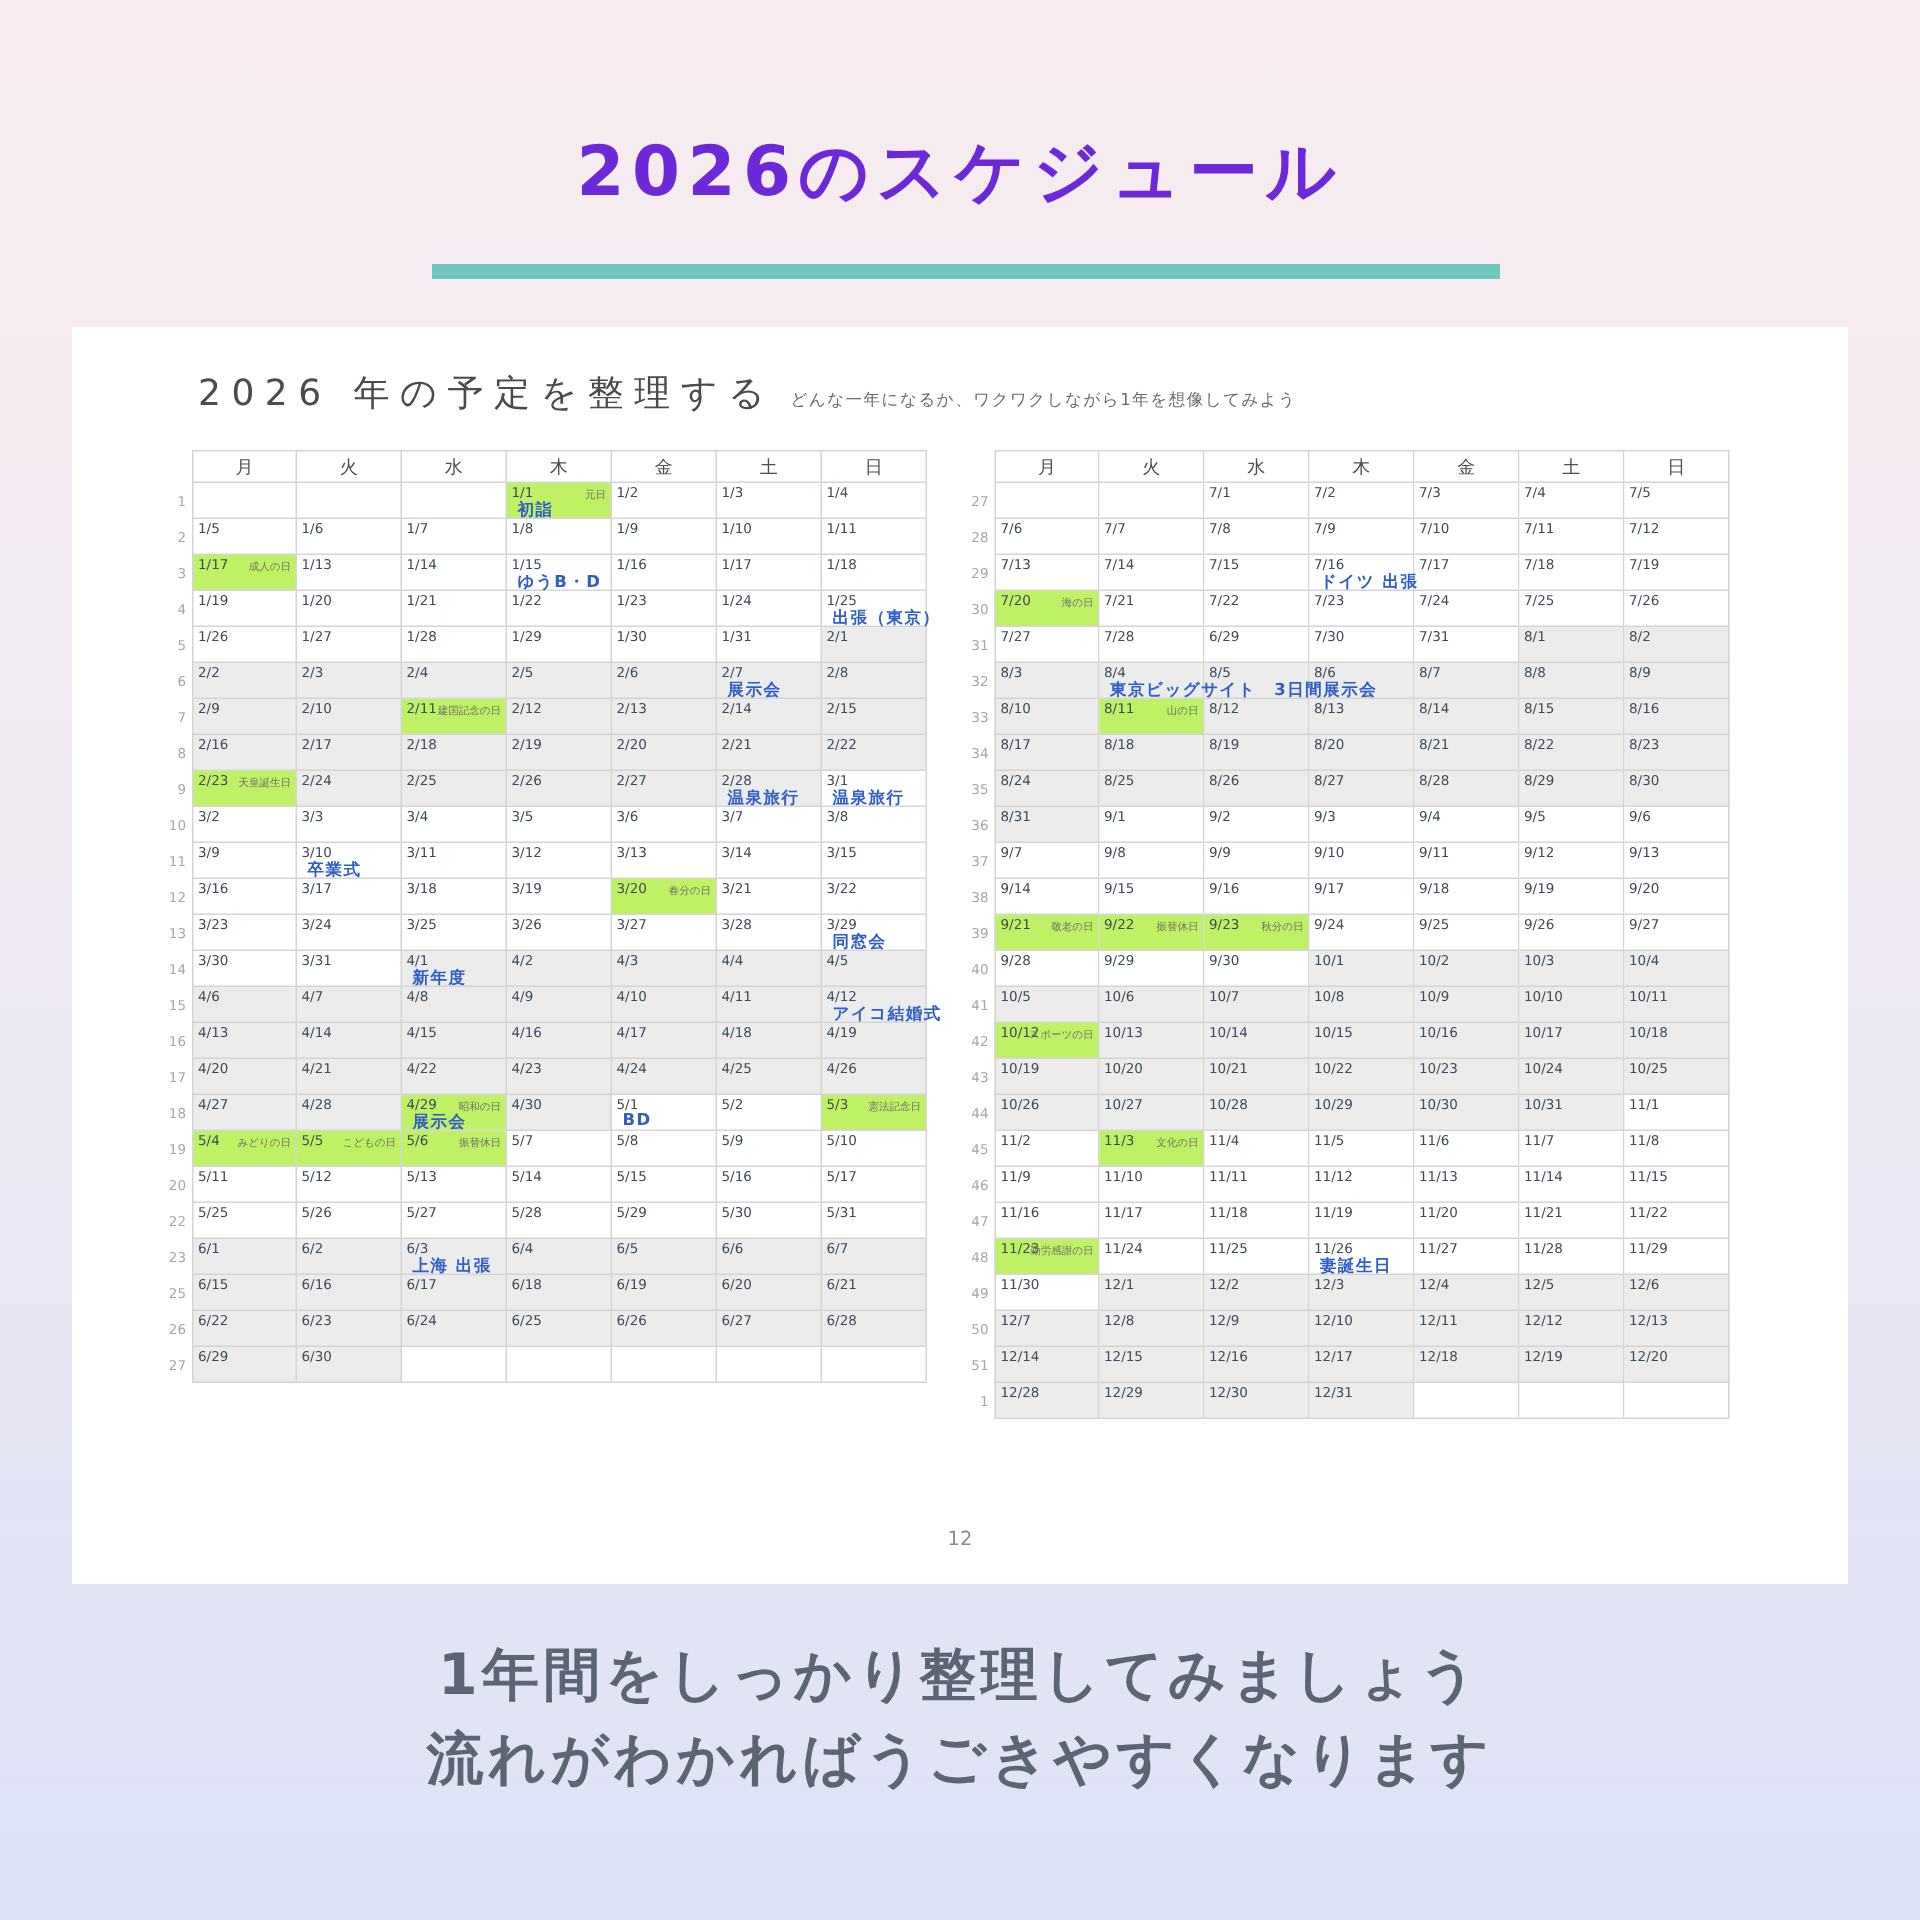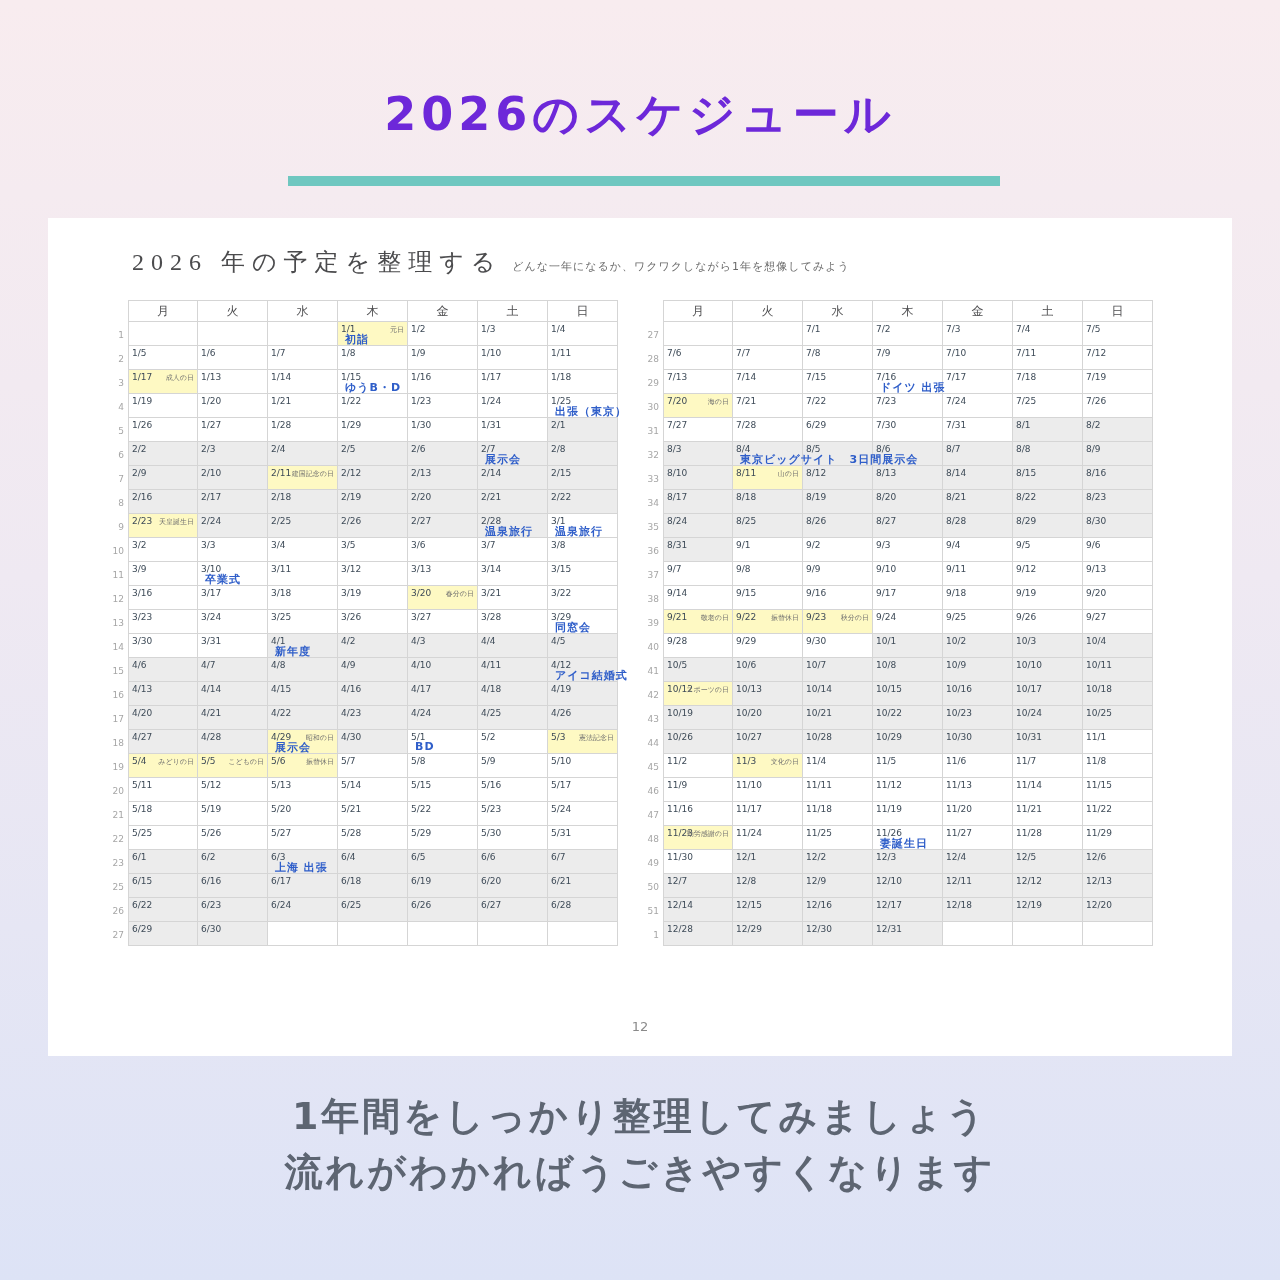--- a/index.html
+++ b/index.html
@@ -8,40 +8,40 @@
     background:linear-gradient(180deg,#f8ecef 0%,#efe9f2 45%,#dde3f6 100%);
     font-family:"DejaVu Sans",sans-serif;
   }
   .page-title{
     position:absolute;top:84px;left:0;width:100%;text-align:center;
     font-size:46px;font-weight:600;color:#6d28d9;letter-spacing:5px;
   }
   .accent-bar{position:absolute;left:288px;top:176px;width:712px;height:10px;background:#6fc7c0;}
   .card{position:absolute;left:48px;top:218px;width:1184px;height:838px;background:#ffffff;}
   .card-header{position:absolute;left:84px;top:28px;white-space:nowrap;}
-  .card-title{font-size:24px;color:#4b4b4d;letter-spacing:7px;font-weight:500;font-family:Liberation Serif, serif;}
+  .card-title{font-size:24px;color:#4b4b4d;letter-spacing:7px;font-weight:500;}
   .card-subtitle{font-size:11px;color:#6a6a6a;margin-left:10px;letter-spacing:1px;}
   .grid{position:absolute;top:82px;}
   .grid.first{left:64px;}
   .grid.second{left:599px;}
   .row{display:flex;}
   .gut{
     width:16px;height:24px;box-sizing:border-box;flex:0 0 16px;
     font-size:9px;color:#a6a6a6;text-align:right;padding-right:4px;line-height:26px;
   }
   .head-row .gut{height:22px;}
   .cell{
     width:70px;height:24px;box-sizing:border-box;flex:0 0 70px;position:relative;
     background:#fff;border-right:1px solid #d5d5d5;border-bottom:1px solid #d5d5d5;
   }
   .cell:nth-child(2){border-left:1px solid #d5d5d5;}
   .head-row .cell{border-top:1px solid #d5d5d5;height:22px;
     text-align:center;font-size:12px;color:#4e4e50;line-height:21px;}
   .cell.shade-m{background:#ececec;}
-  .cell.shade-h{background:#fef9c3;}
+  .cell.shade-h{background:#bef264;}
   .date{position:absolute;left:3px;top:2px;font-size:9px;color:#3d4a57;white-space:nowrap;}
   .holiday{position:absolute;right:3px;top:3px;font-size:7px;color:#6f6f6f;white-space:nowrap;}
   .note{
     position:absolute;left:7px;top:10px;z-index:5;
     font-size:11px;font-weight:600;color:#2f5ec9;white-space:nowrap;letter-spacing:1px;
   }
   .page-num{position:absolute;bottom:22px;left:0;width:100%;text-align:center;font-size:13px;color:#8a8a8a;}
   .footer{
     position:absolute;top:1088px;left:0;width:100%;text-align:center;
     font-size:38px;font-weight:600;color:#5d6572;letter-spacing:3px;line-height:56px;
@@ -558,44 +558,20 @@
           <span class="date">5/15</span>
         </div>
         <div class="cell">
           <span class="date">5/16</span>
         </div>
         <div class="cell">
           <span class="date">5/17</span>
         </div>
       </div>
       <div class="row">
-        <div class="gut">21</div>
-        <div class="cell">
-          <span class="date">5/18</span>
-        </div>
-        <div class="cell">
-          <span class="date">5/19</span>
-        </div>
-        <div class="cell">
-          <span class="date">5/20</span>
-        </div>
-        <div class="cell">
-          <span class="date">5/21</span>
-        </div>
-        <div class="cell">
-          <span class="date">5/22</span>
-        </div>
-        <div class="cell">
-          <span class="date">5/23</span>
-        </div>
-        <div class="cell">
-          <span class="date">5/24</span>
-        </div>
-      </div>
-      <div class="row">
         <div class="gut">22</div>
         <div class="cell">
           <span class="date">5/25</span>
         </div>
         <div class="cell">
           <span class="date">5/26</span>
         </div>
         <div class="cell">
           <span class="date">5/27</span>
         </div>

